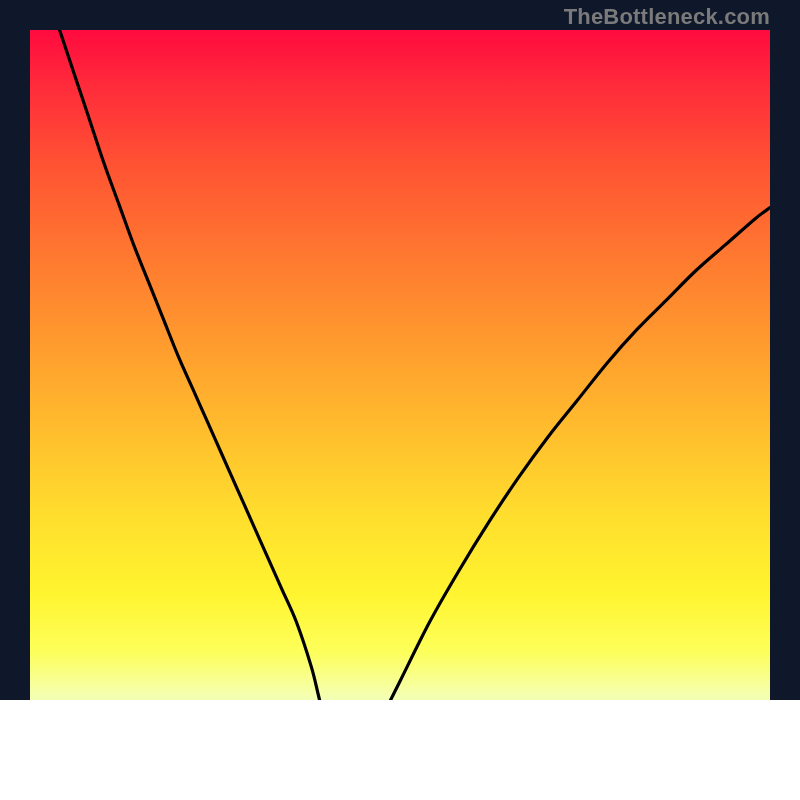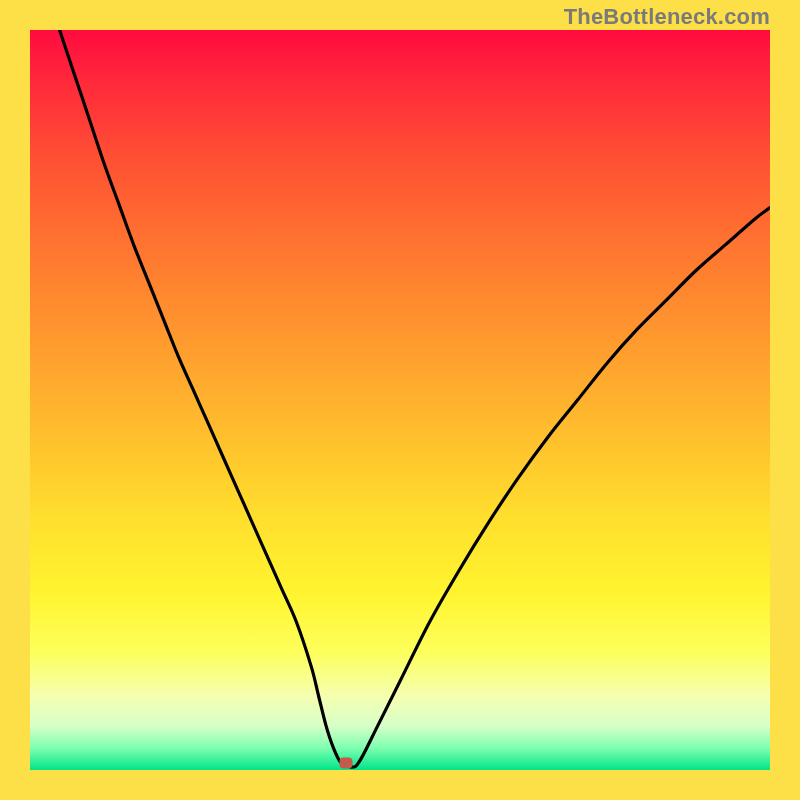--- a/index.html
+++ b/index.html
@@ -2,23 +2,23 @@
 <html><head>
 <meta charset="utf-8">
 <style>
   body {
     margin: 0;
     padding: 0;
     background: #fff;
   }
   .frame {
     width: 800px;
-    height: 800px;
+    height: 700px;
     position: relative;
-    background: #fde047;
+    background: #0f172a;
   }
   .plot-area {
     position: absolute;
     left: 30px;
     top: 30px;
     width: 740px;
     height: 740px;
     overflow: hidden;
   }
   .gradient-bg {

